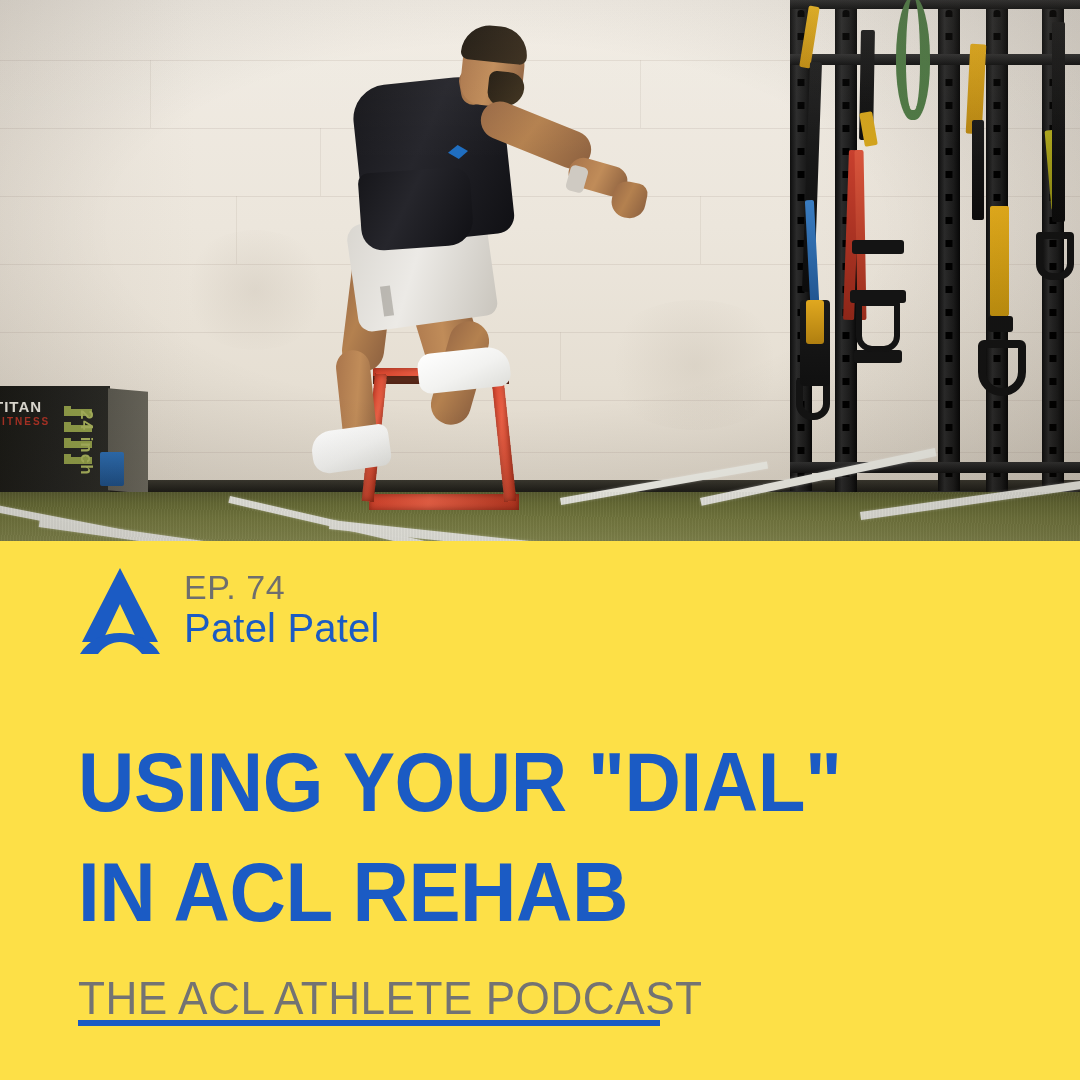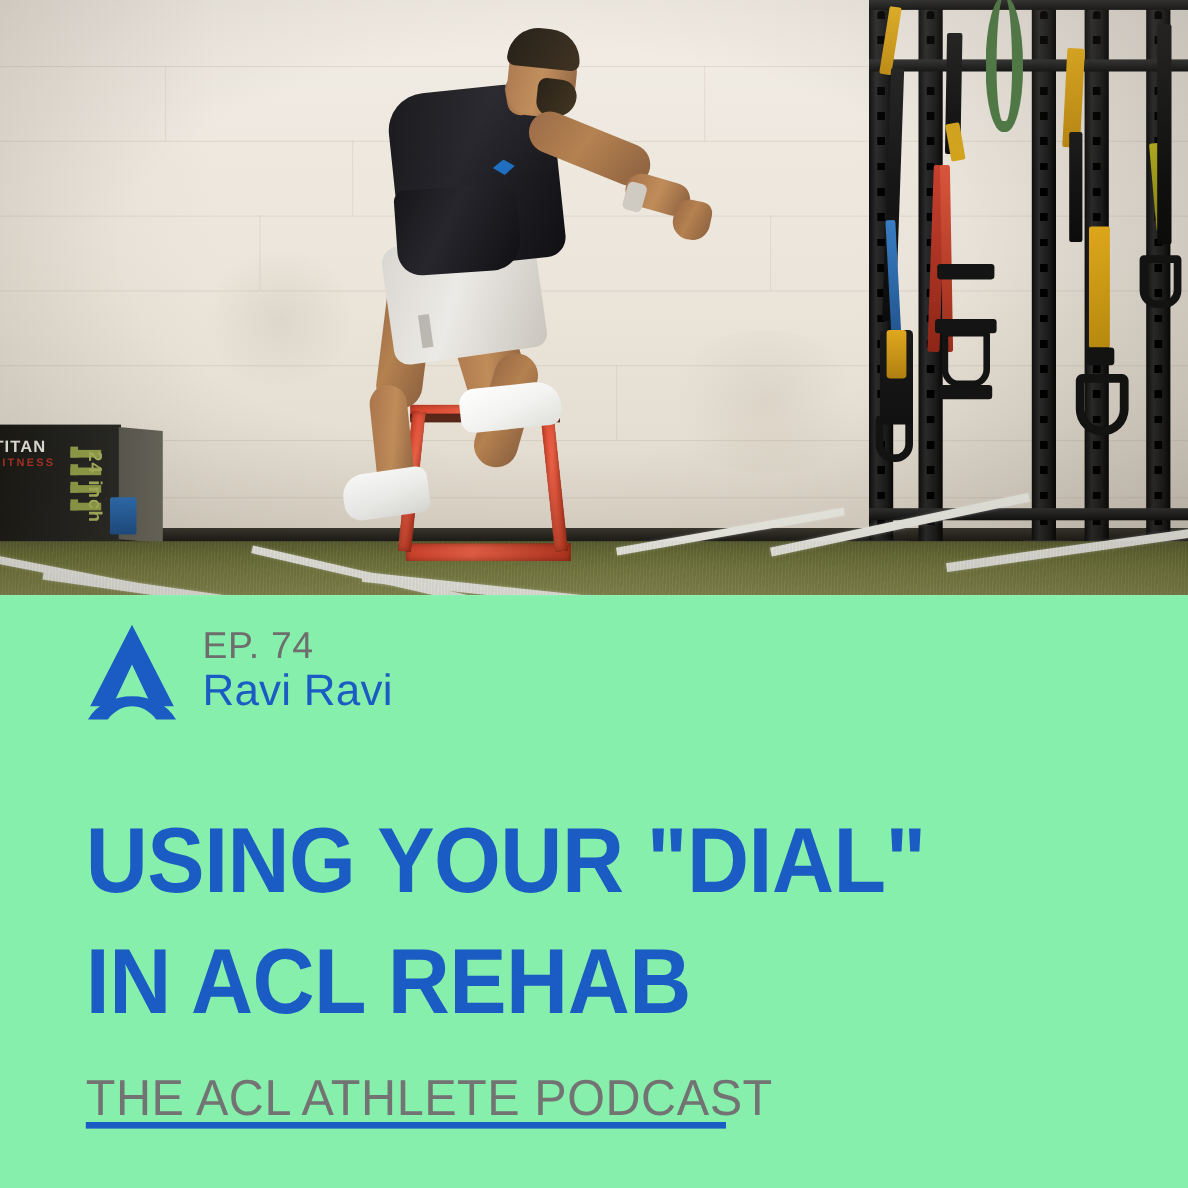--- a/index.html
+++ b/index.html
@@ -131,21 +131,21 @@
 
   
   .grade {
     position:absolute; inset:0; pointer-events:none;
     background:
       radial-gradient(ellipse 85% 80% at 46% 42%, rgba(0,0,0,0) 42%, rgba(20,14,6,.20) 100%),
       linear-gradient(180deg, rgba(255,250,240,.05) 0%, rgba(0,0,0,0) 30%);
   }
 
   
-  .panel { position:absolute; left:0; top:541px; width:1080px; height:539px; background:#86efac; }
+  .panel { position:absolute; left:0; top:541px; width:1080px; height:539px; background:#fde047; }
 
   .idrow { position:absolute; left:78px; top:23px; display:flex; align-items:flex-start; gap:22px; }
   .logo { width:84px; height:92px; position:relative; flex:0 0 auto; }
   .ep {
     font:400 34px/1.04 "Liberation Sans", sans-serif;
     color:#6e6e6e; letter-spacing:.6px; padding-top:6px;
   }
   .guest {
     font:400 40px/1.08 "Liberation Sans", sans-serif;
     color:#1b5bc4; letter-spacing:.2px; margin-top:2px;
@@ -318,21 +318,21 @@
 
     <div class="idrow">
       <div class="logo">
         <svg viewBox="0 0 84 92" width="84" height="92" aria-hidden="true">
           <path d="M42 4 L80 78 L60 78 L42 40 L24 78 L4 78 Z" fill="#1b5bc4"></path>
           <path d="M2 90 C18 62 66 62 82 90 L64 90 C52 74 32 74 20 90 Z" fill="#1b5bc4"></path>
         </svg>
       </div>
       <div>
         <div class="ep">EP. 74</div>
-        <div class="guest">Ravi Ravi</div>
+        <div class="guest">Patel Patel</div>
       </div>
     </div>
 
     <div class="title">USING YOUR "DIAL" IN ACL REHAB</div>
 
     <div class="showname">THE ACL ATHLETE PODCAST</div>
     <div class="rule"></div>
   </div>
 
 </div>

